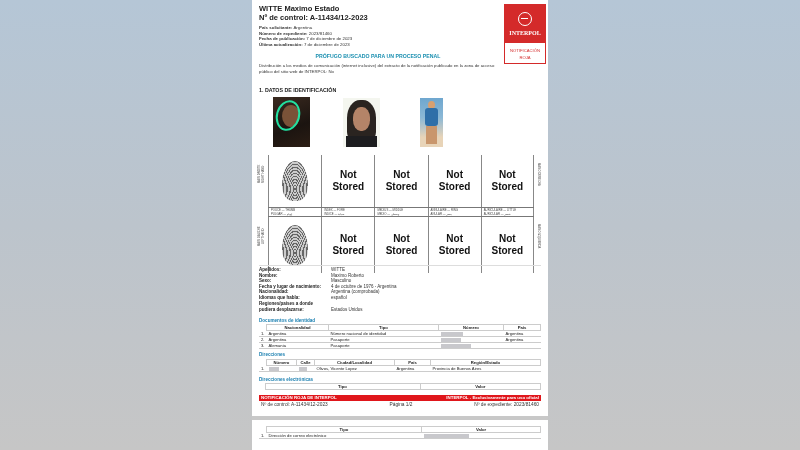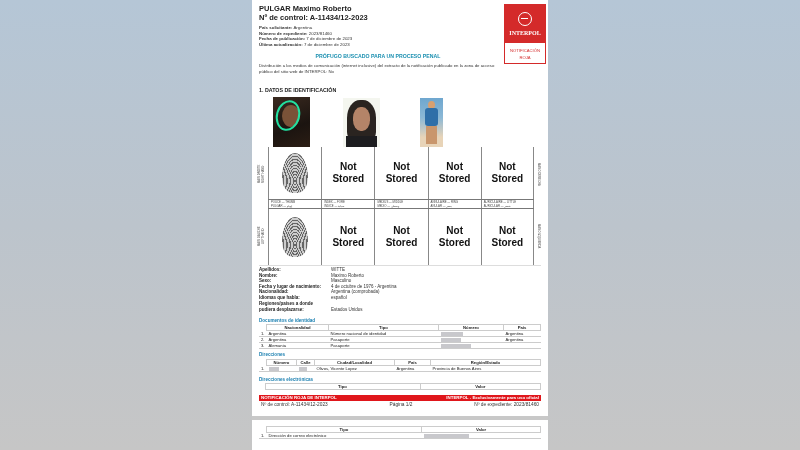--- a/index.html
+++ b/index.html
@@ -46,21 +46,21 @@
   .p1 .face { position: absolute; left: 9px; top: 8px; width: 18px; height: 22px; border-radius: 50%; background: #7a5238; }
   .p1 .ring { position: absolute; left: 3px; top: 3px; width: 24px; height: 31px; border: 2px solid #22e0a0; border-radius: 50%; transform: rotate(15deg); }
   .p2 { left: 91px; top: 98px; width: 37px; height: 49px; background: #f4f6ef; }
   .p2 .hair { position: absolute; left: 4px; top: 2px; width: 29px; height: 40px; border-radius: 45% 45% 20% 20%; background: #2a2420; }
   .p2 .face { position: absolute; left: 10px; top: 9px; width: 17px; height: 24px; border-radius: 45%; background: #b48468; }
   .p2 .body { position: absolute; left: 3px; top: 38px; width: 31px; height: 11px; background: #1d1d1f; }
   .p3 { left: 168px; top: 98px; width: 23px; height: 49px; background: linear-gradient(180deg, #6fa7cf 0%, #8bb8d6 40%, #e8d4b8 80%); }
   .p3 .body { position: absolute; left: 5px; top: 10px; width: 13px; height: 18px; background: #2f6fa8; border-radius: 3px; }
   .p3 .legs { position: absolute; left: 6px; top: 28px; width: 11px; height: 18px; background: #c9966c; }
   .p3 .head { position: absolute; left: 8px; top: 3px; width: 7px; height: 8px; border-radius: 50%; background: #d8a070; }
-  .fp-grid { position: absolute; left: 16px; top: 147px; width: 320px; height: 118px; }
+  .fp-grid { position: absolute; left: 16px; top: 155px; width: 320px; height: 118px; }
   .fp-row { position: absolute; left: 0; width: 266px; display: flex; }
   .fp-row.r1 { top: 0; height: 52px; }
   .fp-labels { position: absolute; left: 0; top: 52px; width: 266px; height: 10px; display: flex; border-top: 1px solid #777; border-bottom: 1px solid #777; }
   .fp-row.r2 { top: 62px; height: 56px; }
   .fp-cell { width: 53.2px; border-left: 1px solid #888; position: relative; display: flex; align-items: center; justify-content: center; text-align: center; }
   .fp-cell:first-child { border-left: 1px solid #888; }
   .fp-row .fp-cell:last-child, .fp-labels .fp-lab:last-child { border-right: 1px solid #888; }
   .ns { font-size: 10px; font-weight: bold; line-height: 12px; color: #111; }
   .print {
     width: 26px; height: 40px; border-radius: 50% 50% 40% 40% / 60% 60% 40% 40%;
@@ -84,21 +84,21 @@
 
   .footbar { position: absolute; left: 7px; top: 395px; width: 282px; height: 6px; background: #e0161b; color: #fff; font-size: 4.4px; font-weight: bold; display: flex; justify-content: space-between; padding: 0 2px; line-height: 6px; }
   .footinfo { position: absolute; left: 7px; top: 402px; width: 282px; font-size: 4.8px; color: #333; display: flex; justify-content: space-between; padding: 0 2px; }
   .pagegap { position: absolute; left: 0; top: 416px; width: 296px; height: 4px; background: #c8c8c8; }
 </style>
 </head>
 <body>
 
 <div class="page">
 
-  <div class="abs name">PULGAR Maximo Roberto</div>
+  <div class="abs name">WITTE Maximo Estado</div>
   <div class="abs control">Nº de control: A-11434/12-2023</div>
 
   <div class="abs meta">
     <div><b>País solicitante:</b> <span>Argentina</span></div>
     <div><b>Número de expediente:</b> <span>2023/81460</span></div>
     <div><b>Fecha de publicación:</b> <span>7 de diciembre de 2023</span></div>
     <div><b>Última actualización:</b> <span>7 de diciembre de 2023</span></div>
   </div>
 
   <div class="abs badge">

